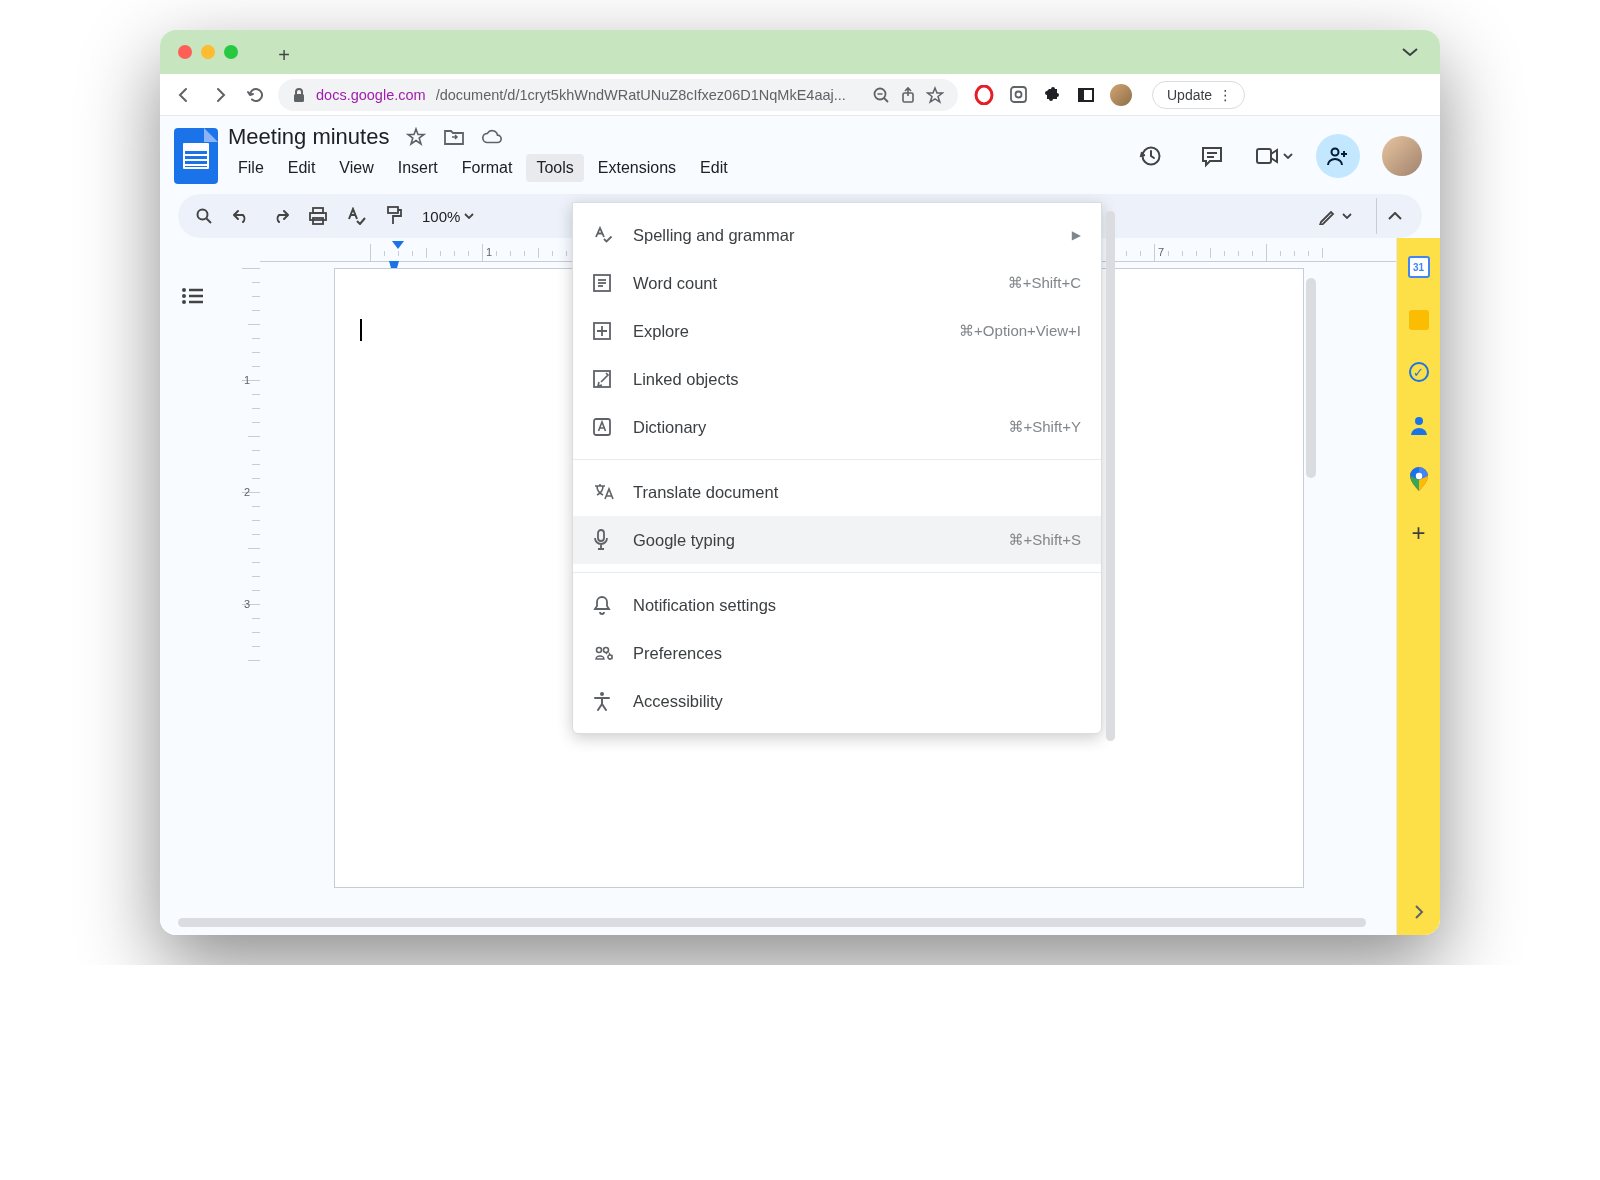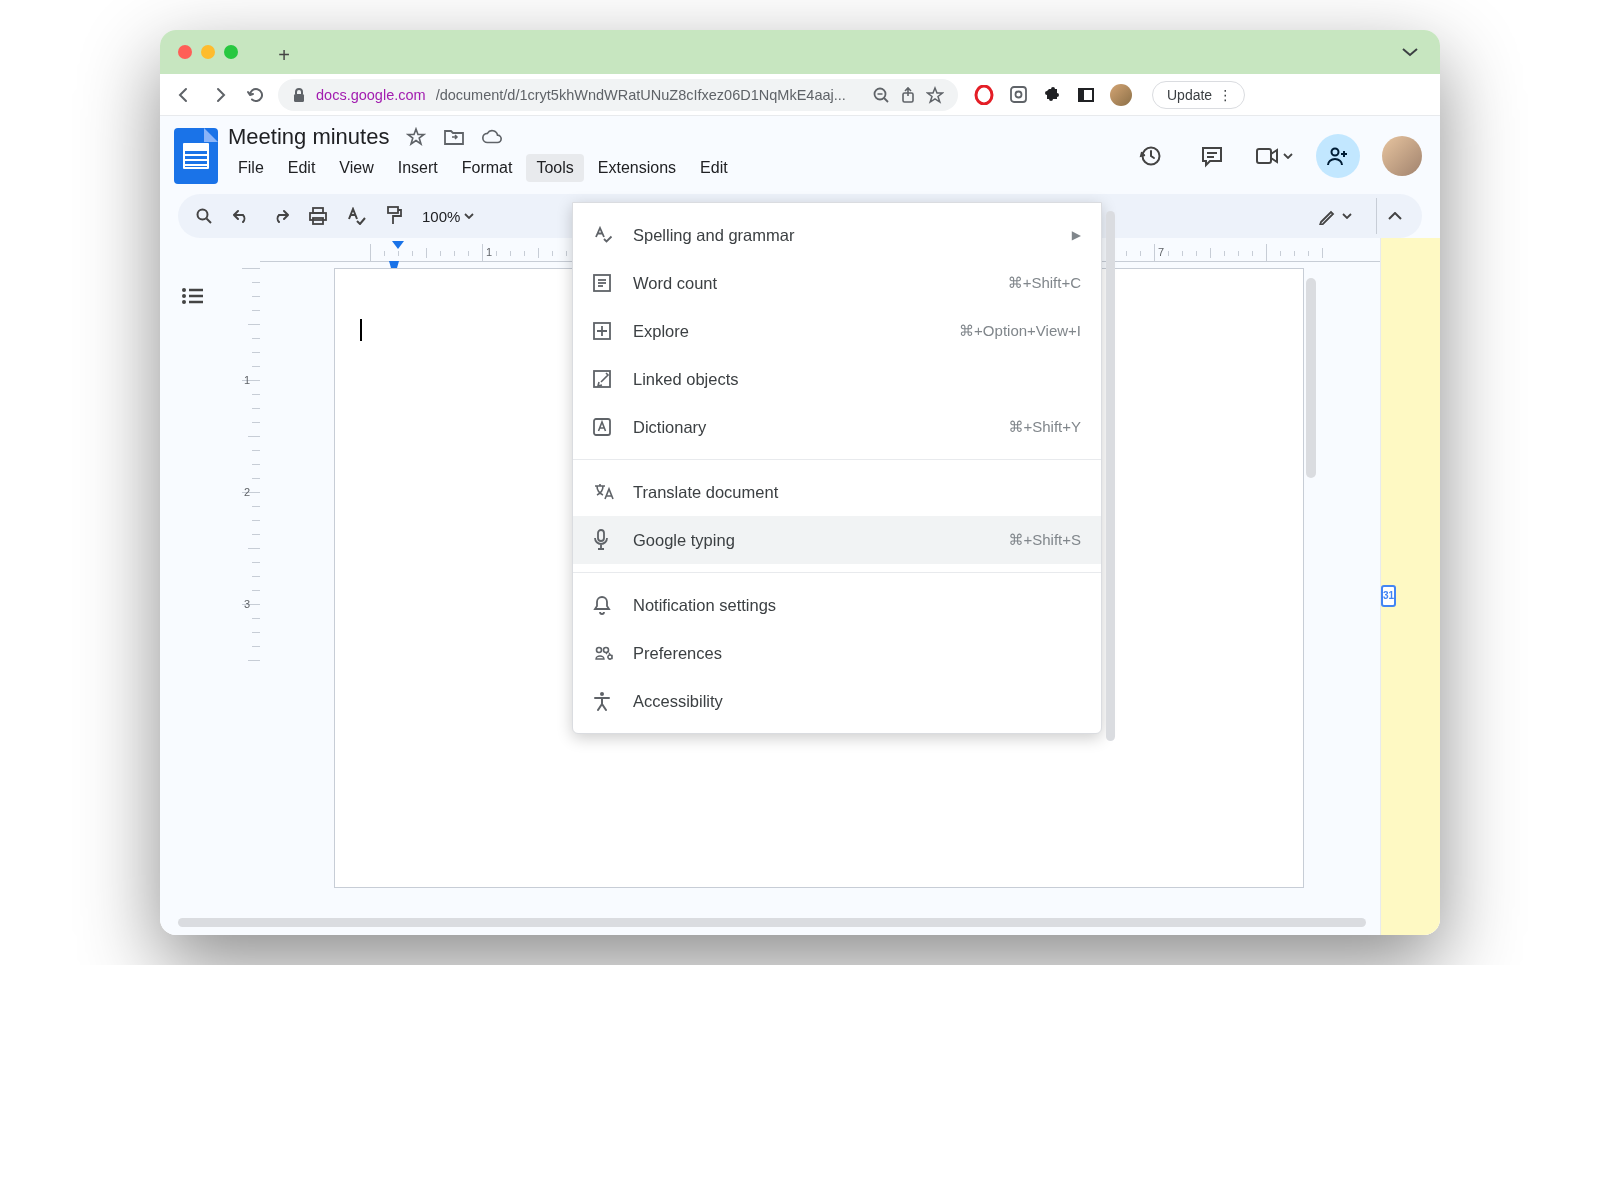--- a/index.html
+++ b/index.html
@@ -82,21 +82,21 @@
   .dropdown { position:absolute; top:0; left:412px; width: 530px; background:#fff; border:1px solid #dadce0; border-radius: 0 0 6px 6px; box-shadow: 0 4px 16px rgba(0,0,0,0.2); padding: 8px 0; z-index: 20;}
   .dd-item { display:flex; align-items:center; height: 48px; padding: 0 20px; gap: 18px; font-size: 16.5px; color:#3c4043; position:relative;}
   .dd-item .dd-icon { width:22px; font-size:18px; color:#5f6368; text-align:center;}
   .dd-item .shortcut { margin-left:auto; font-size:15px; color:#80868b;}
   .dd-item .arrow { margin-left:auto; color:#80868b; font-size:12px;}
   .dd-item.hover { background:#f1f3f4; }
   .dd-sep { height:1px; background:#e8eaed; margin: 8px 0;}
   .dd-scrollbar { position:absolute; right:-14px; top:8px; width:9px; height: 530px; background:#dadce0; border-radius:5px;}
   
   
-  .side-panel { width: 60px; background:#fef9c3; display:flex; flex-direction:row; align-items:center; padding-top: 18px; gap: 32px; border-left: 1px solid #e8eaed;}
+  .side-panel { width: 44px; background:#fde047; display:flex; flex-direction:column; align-items:center; padding-top: 18px; gap: 32px; border-left: 1px solid #e8eaed;}
   .sp-icon { width:22px; height:22px; font-size:20px; display:flex; align-items:center; justify-content:center;}
   .sp-cal { background:#fff; border:2px solid #4285f4; border-radius:3px; color:#4285f4; font-size:10px; font-weight:bold; width:22px; height:22px;}
   .sp-keep { background:#fbbc04; border-radius:3px; width:20px; height:20px;}
   .sp-tasks { color:#1a73e8; border:2px solid #1a73e8; border-radius:50%; width:20px; height:20px; font-size:13px;}
   .sp-contacts { color:#1a73e8; }
   .sp-maps-icon { width:18px; height:24px; }
   .sp-plus { color:#3c4043; font-size:24px; font-weight:300;}
   .sp-expand { margin-top:auto; margin-bottom:12px; color:#5f6368;}
   
   

